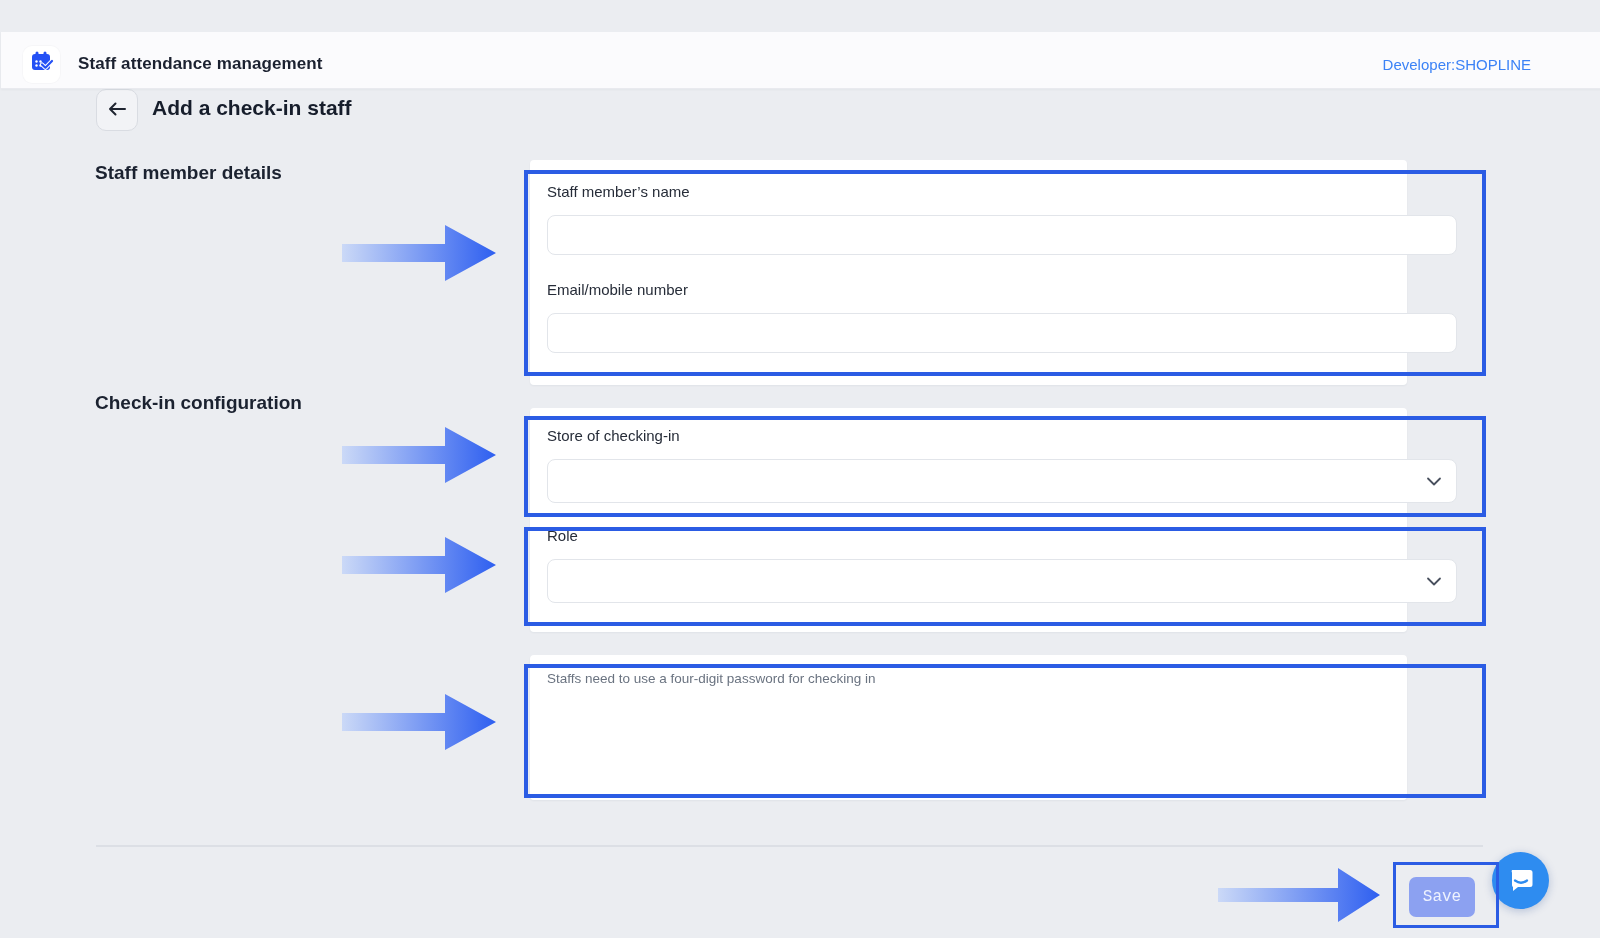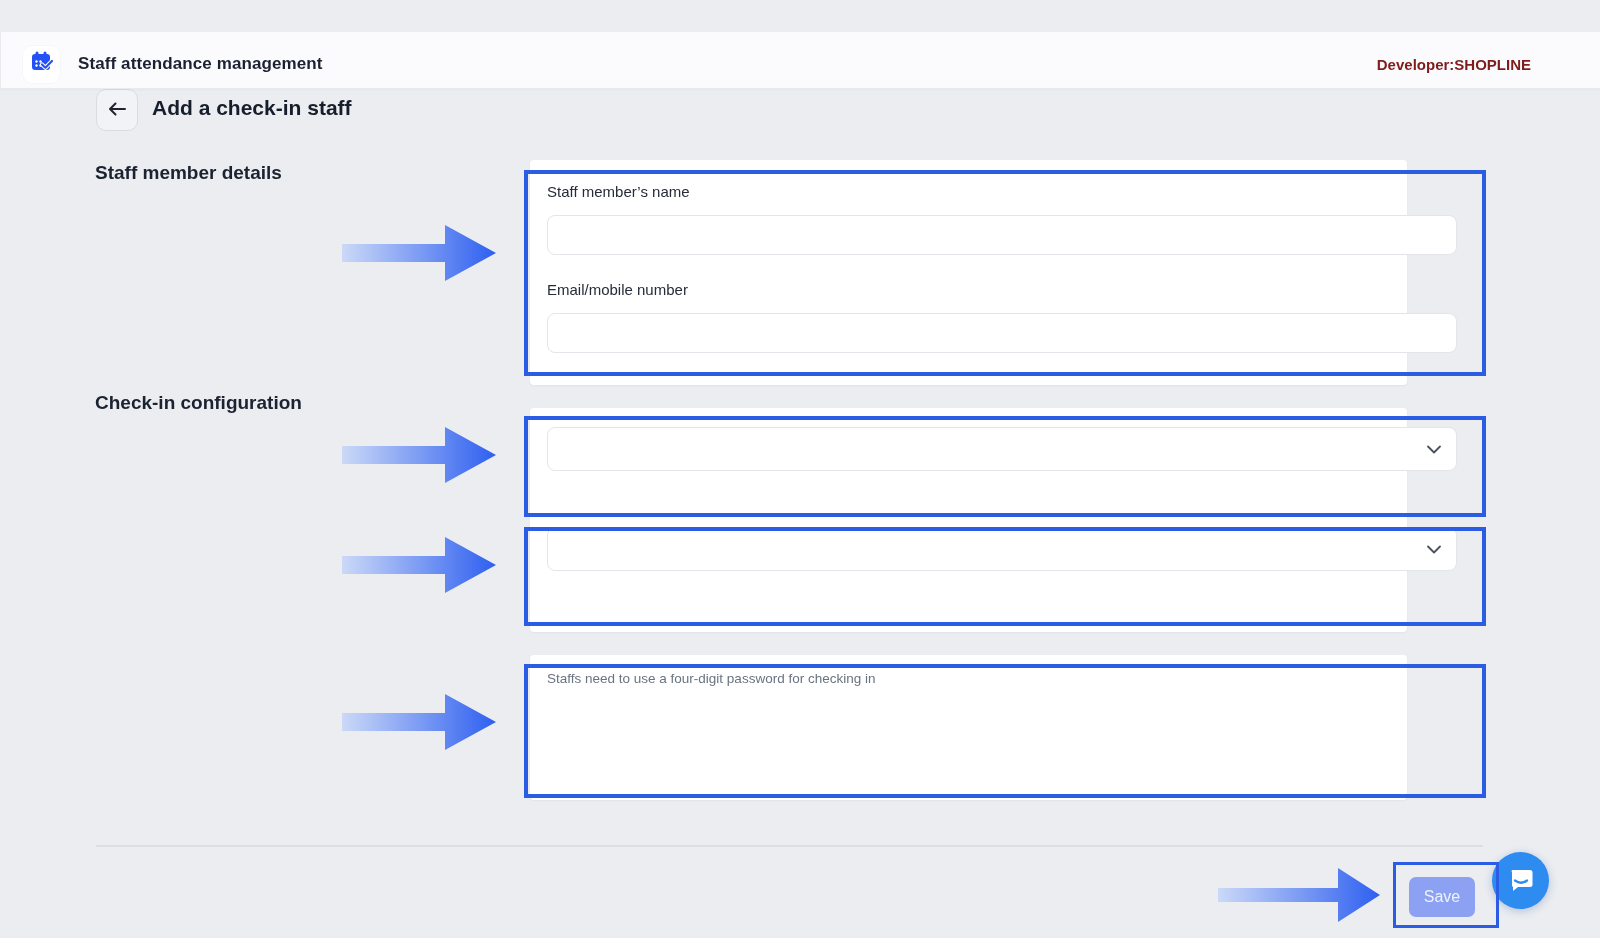--- a/index.html
+++ b/index.html
@@ -26,21 +26,21 @@
   .app-icon-box {
     width:37px; height:37px; background:#ffffff; border-radius:9px;
     display:flex; align-items:center; justify-content:center;
     box-shadow:0 0 0 1px rgba(0,0,0,.02);
   }
   .header-title {
     margin-left:18px; font-size:17px; font-weight:700; color:#1b2130;
     letter-spacing:.1px;
   }
   .developer-label {
-    margin-left:auto; font-size:15px; color:#7f1d1d; font-weight:700;
+    margin-left:auto; font-size:15px; color:#3b82f6; font-weight:400;
   }
 
   
   .back-btn {
     position:absolute; left:96px; top:89px; width:42px; height:42px;
     border:1px solid #d9dce2; border-radius:10px; background:#f2f3f6;
     display:flex; align-items:center; justify-content:center; cursor:pointer;
   }
   .page-title {
     position:absolute; left:152px; top:96px; font-size:21px; font-weight:700; color:#161d2b;
@@ -129,21 +129,21 @@
 
   
   .divider {
     position:absolute; left:96px; top:845px; width:1387px; height:2px;
     background:#dcdfe5;
   }
   .save-btn {
     position:absolute; left:1409px; top:877px; width:66px; height:40px;
     background:#8ca1f1; border:none; border-radius:7px;
     color:#eef2fe; font-size:16px; cursor:default;
-    font-family:Liberation Sans, sans-serif;
+    font-family:Liberation Mono, monospace;
   }
   .chat-btn {
     position:absolute; left:1492px; top:852px; width:57px; height:57px;
     background:#2e8cf0; border:none; border-radius:50%; cursor:pointer;
     display:flex; align-items:center; justify-content:center;
     box-shadow:0 2px 8px rgba(20,60,140,.25);
   }
 </style>
 </head>
 <body>
@@ -195,30 +195,32 @@
     <input class="text-input" type="text" placeholder="" style="">
   </div>
   <div class="grp2">
     <div class="field-label">Email/mobile number</div>
     <input class="text-input" type="text" placeholder="" style="">
   </div>
 </div>
 
 <div class="card card2">
   <div class="grp1">
+    <div class="field-label">Store of checking-in</div>
     <div class="select-box">
       <span></span>
       <span class="chev">
         <svg width="16" height="11" viewBox="0 0 16 11">
           <path d="M2 2.5 l6 6 6-6" fill="none" stroke="#49505e" stroke-width="1.8" stroke-linecap="round" stroke-linejoin="round"></path>
         </svg>
       </span>
     </div>
   </div>
   <div class="grp2">
+    <div class="field-label">Role</div>
     <div class="select-box">
       <span></span>
       <span class="chev">
         <svg width="16" height="11" viewBox="0 0 16 11">
           <path d="M2 2.5 l6 6 6-6" fill="none" stroke="#49505e" stroke-width="1.8" stroke-linecap="round" stroke-linejoin="round"></path>
         </svg>
       </span>
     </div>
   </div>
 </div>

